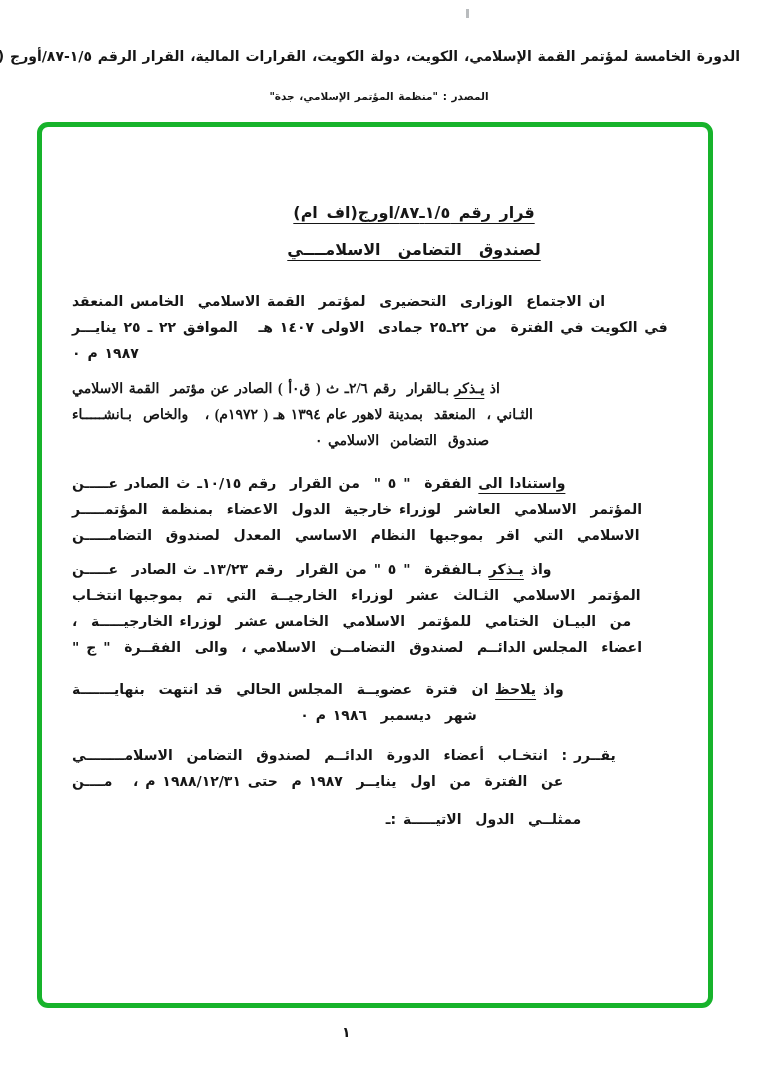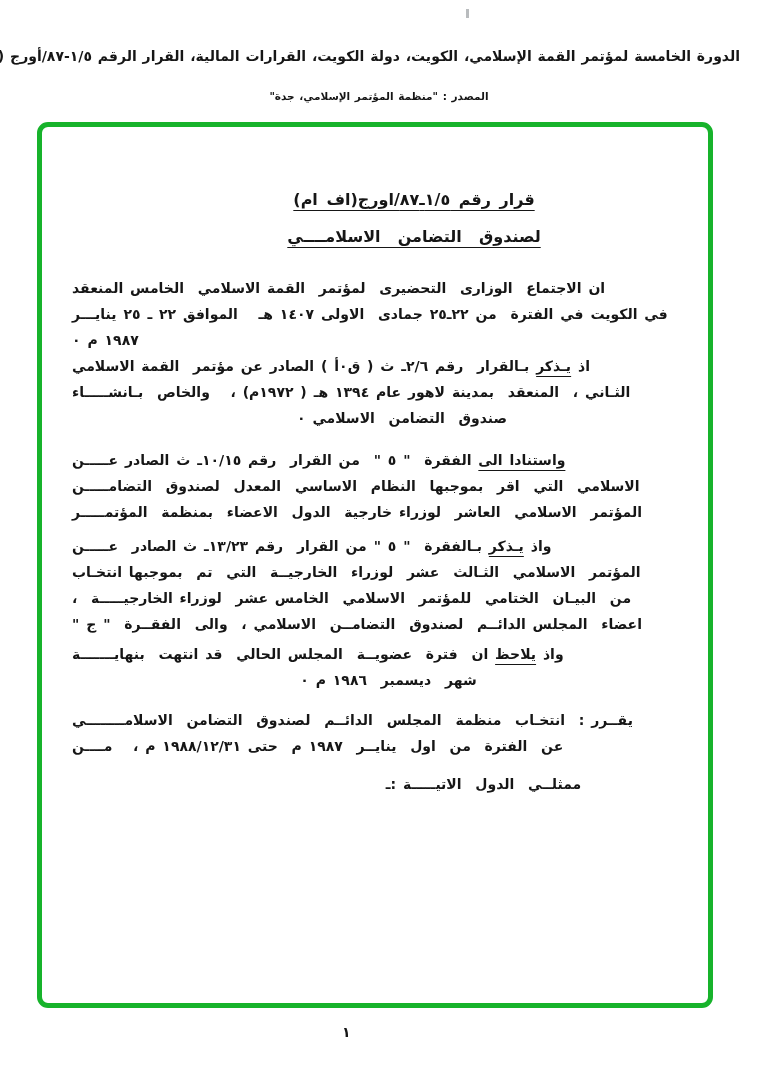--- a/index.html
+++ b/index.html
@@ -17,36 +17,36 @@
   .src{
     position:absolute;top:90px;left:0;right:0;text-align:center;
     font-weight:bold;font-size:10.5px;word-spacing:1px;
   }
   .frame{
     position:absolute;left:37px;top:122px;width:676px;height:886px;
     box-sizing:border-box;border:5px solid #17b32b;border-radius:11px;
     background:transparent;
   }
   .content{
-    position:absolute;left:42px;top:127px;width:666px;height:876px;
+    position:absolute;left:42px;top:140px;width:666px;height:876px;
     box-sizing:border-box;padding:60px 8px 0 30px;direction:rtl;
   }
   .titleblock{text-align:center;position:relative;left:28px;margin-bottom:14px;}
   .tl{
     font-weight:bold;font-size:16px;height:37px;line-height:26px;
     word-spacing:3px;white-space:pre;
   }
   .para{font-weight:bold;font-size:14px;}
   .bl{height:26px;line-height:26px;word-spacing:2px;white-space:pre;overflow:visible;}
   .al-r{text-align:left;}
   .al-l{text-align:center;}
   .u{text-decoration:underline;text-underline-offset:5px;text-decoration-thickness:1.4px;}
   .pgnum{position:absolute;left:342px;top:1024px;font-weight:bold;font-size:14px;}
-  .mt10{} .mt16{margin-top:16px;} .mt8{margin-top:8px;}
-  .mt12{margin-top:4px;} .mt14{margin-top:14px;}
+  .mt10{margin-top:10px;font-family:Liberation Serif, serif;} .mt16{margin-top:16px;} .mt8{margin-top:8px;}
+  .mt12{margin-top:16px;} .mt14{margin-top:14px;}
   .lmt8{margin-top:12px;}
 </style>
 </head>
 <body>
 
 <div class="tick"></div>
 
 <div class="hdr rtl">الدورة الخامسة لمؤتمر القمة الإسلامي، الكويت، دولة الكويت، القرارات المالية، القرار الرقم ١/٥-٨٧/أورج (اف أم) (ق.أ)</div>
 <div class="src rtl">المصدر :  "منظمة المؤتمر الإسلامي، جدة"</div>
 
@@ -66,37 +66,37 @@
   </div>
 
   <div class="para mt10">
     <div class="bl al-r" style="padding-right:64px"><span>اذ </span><span class="u">يـذكر</span><span> بـالقرار  رقم ٢/٦ـ ث ( ق٠أ ) الصادر عن مؤتمر  القمة الاسلامي</span></div>
     <div class="bl al-r"><span>الثـاني ،  المنعقد  بمدينة لاهور عام ١٣٩٤ هـ ( ١٩٧٢م) ،   والخاص  بـانشـــــاء</span></div>
     <div class="bl al-l" style="padding-left:32px"><span>صندوق  التضامن  الاسلامي ٠</span></div>
   </div>
 
   <div class="para mt16">
     <div class="bl al-r"><span class="u">واستنادا الى</span><span> الفقرة  " ٥ "  من القرار  رقم ١٠/١٥ـ ث الصادر عـــــن</span></div>
+    <div class="bl al-r"><span>المؤتمر  الاسلامي  العاشر  لوزراء خارجية  الدول  الاعضاء  بمنظمة  المؤتمـــــر</span></div>
     <div class="bl al-r"><span>الاسلامي  التي  اقر  بموجبها  النظام  الاساسي  المعدل  لصندوق  التضامـــــن</span></div>
-    <div class="bl al-r"><span>المؤتمر  الاسلامي  العاشر  لوزراء خارجية  الدول  الاعضاء  بمنظمة  المؤتمـــــر</span></div>
   </div>
 
   <div class="para mt8">
     <div class="bl al-r"><span>واذ </span><span class="u">يـذكر</span><span> بـالفقرة  " ٥ " من القرار  رقم ١٣/٢٣ـ ث الصادر  عـــــن</span></div>
     <div class="bl al-r"><span>المؤتمر  الاسلامي  الثـالث  عشر  لوزراء  الخارجيــة  التي  تم  بموجبها انتخـاب</span></div>
     <div class="bl al-r"><span>من  البيـان  الختامي  للمؤتمر  الاسلامي  الخامس عشر  لوزراء الخارجيـــــة  ،</span></div>
     <div class="bl al-r"><span>اعضاء  المجلس الدائــم  لصندوق  التضامــن  الاسلامي ،  والى  الفقــرة  " ج "</span></div>
   </div>
 
   <div class="para mt12">
     <div class="bl al-r"><span>واذ </span><span class="u">يلاحظ</span><span> ان  فترة  عضويــة  المجلس الحالي  قد انتهت  بنهايـــــــة</span></div>
     <div class="bl al-l" style="padding-left:5px"><span>شهر  ديسمبر  ١٩٨٦ م ٠</span></div>
   </div>
 
   <div class="para mt14">
-    <div class="bl al-r"><span>يقــرر :  انتخـاب  منظمة  المجلس  الدائــم  لصندوق  التضامن  الاسلامــــــــي</span></div>
+    <div class="bl al-r"><span>يقــرر :  انتخـاب  أعضاء  الدورة  الدائــم  لصندوق  التضامن  الاسلامــــــــي</span></div>
     <div class="bl al-r" style="padding-right:114px"><span>عن  الفترة  من  اول  ينايــر  ١٩٨٧ م  حتى ١٩٨٨/١٢/٣١ م ،   مــــن</span></div>
     <div class="bl al-l lmt8" style="padding-left:195px"><span>ممثلــي  الدول  الاتيـــــة :ـ</span></div>
   </div>
 
 </div>
 
 <div class="pgnum">١</div>
 
 </body></html>

